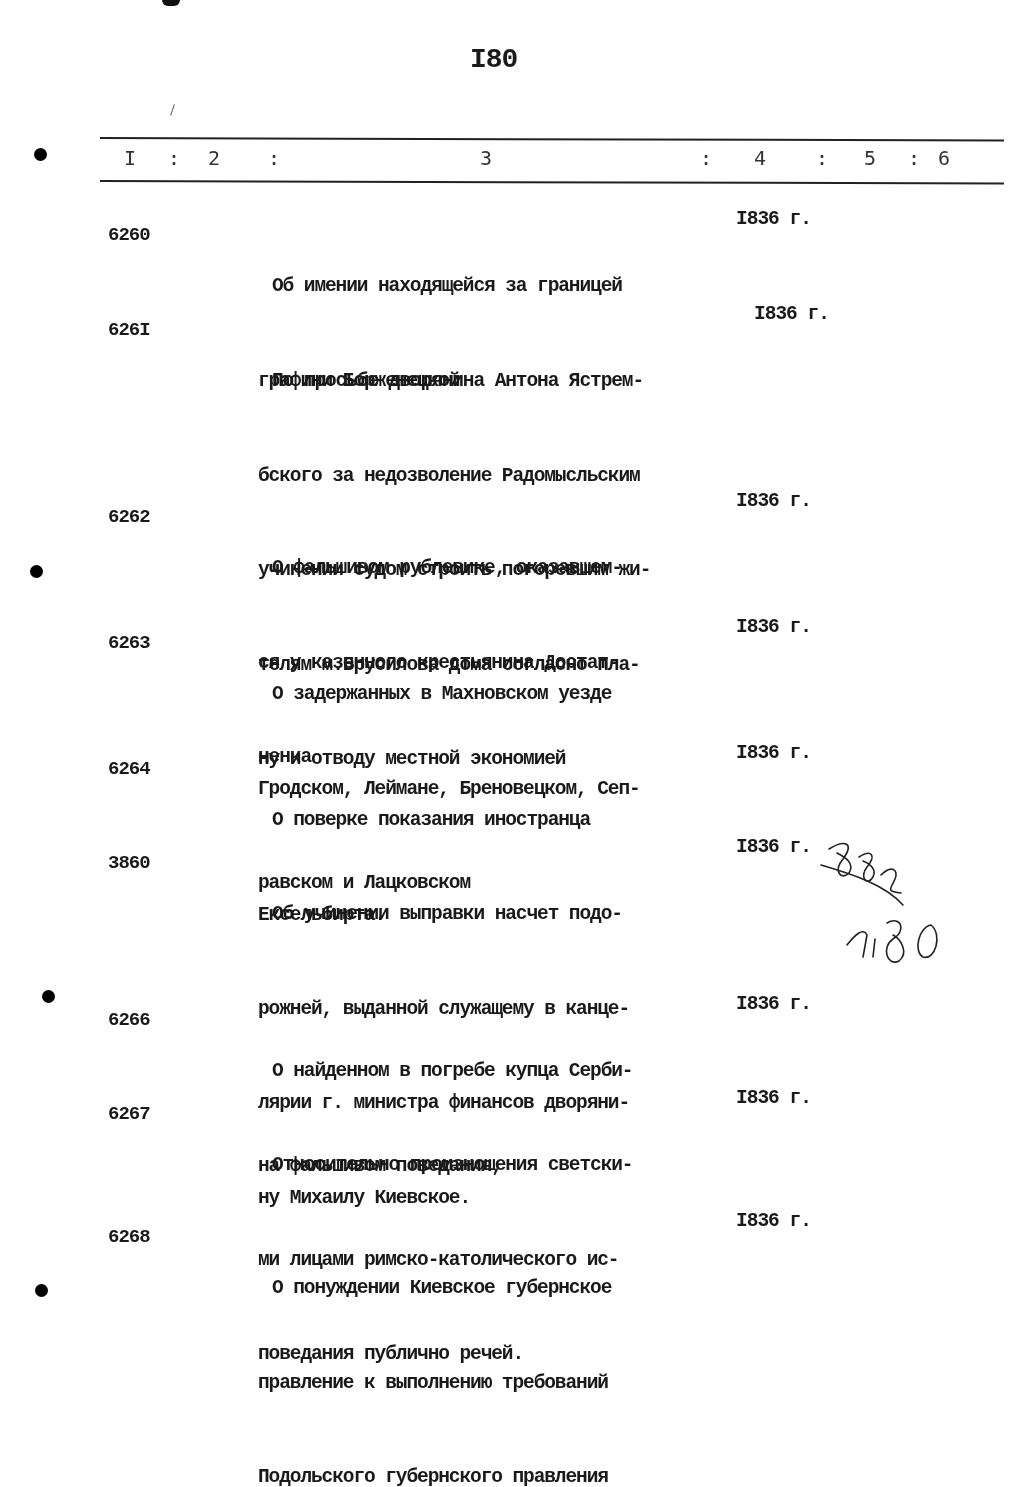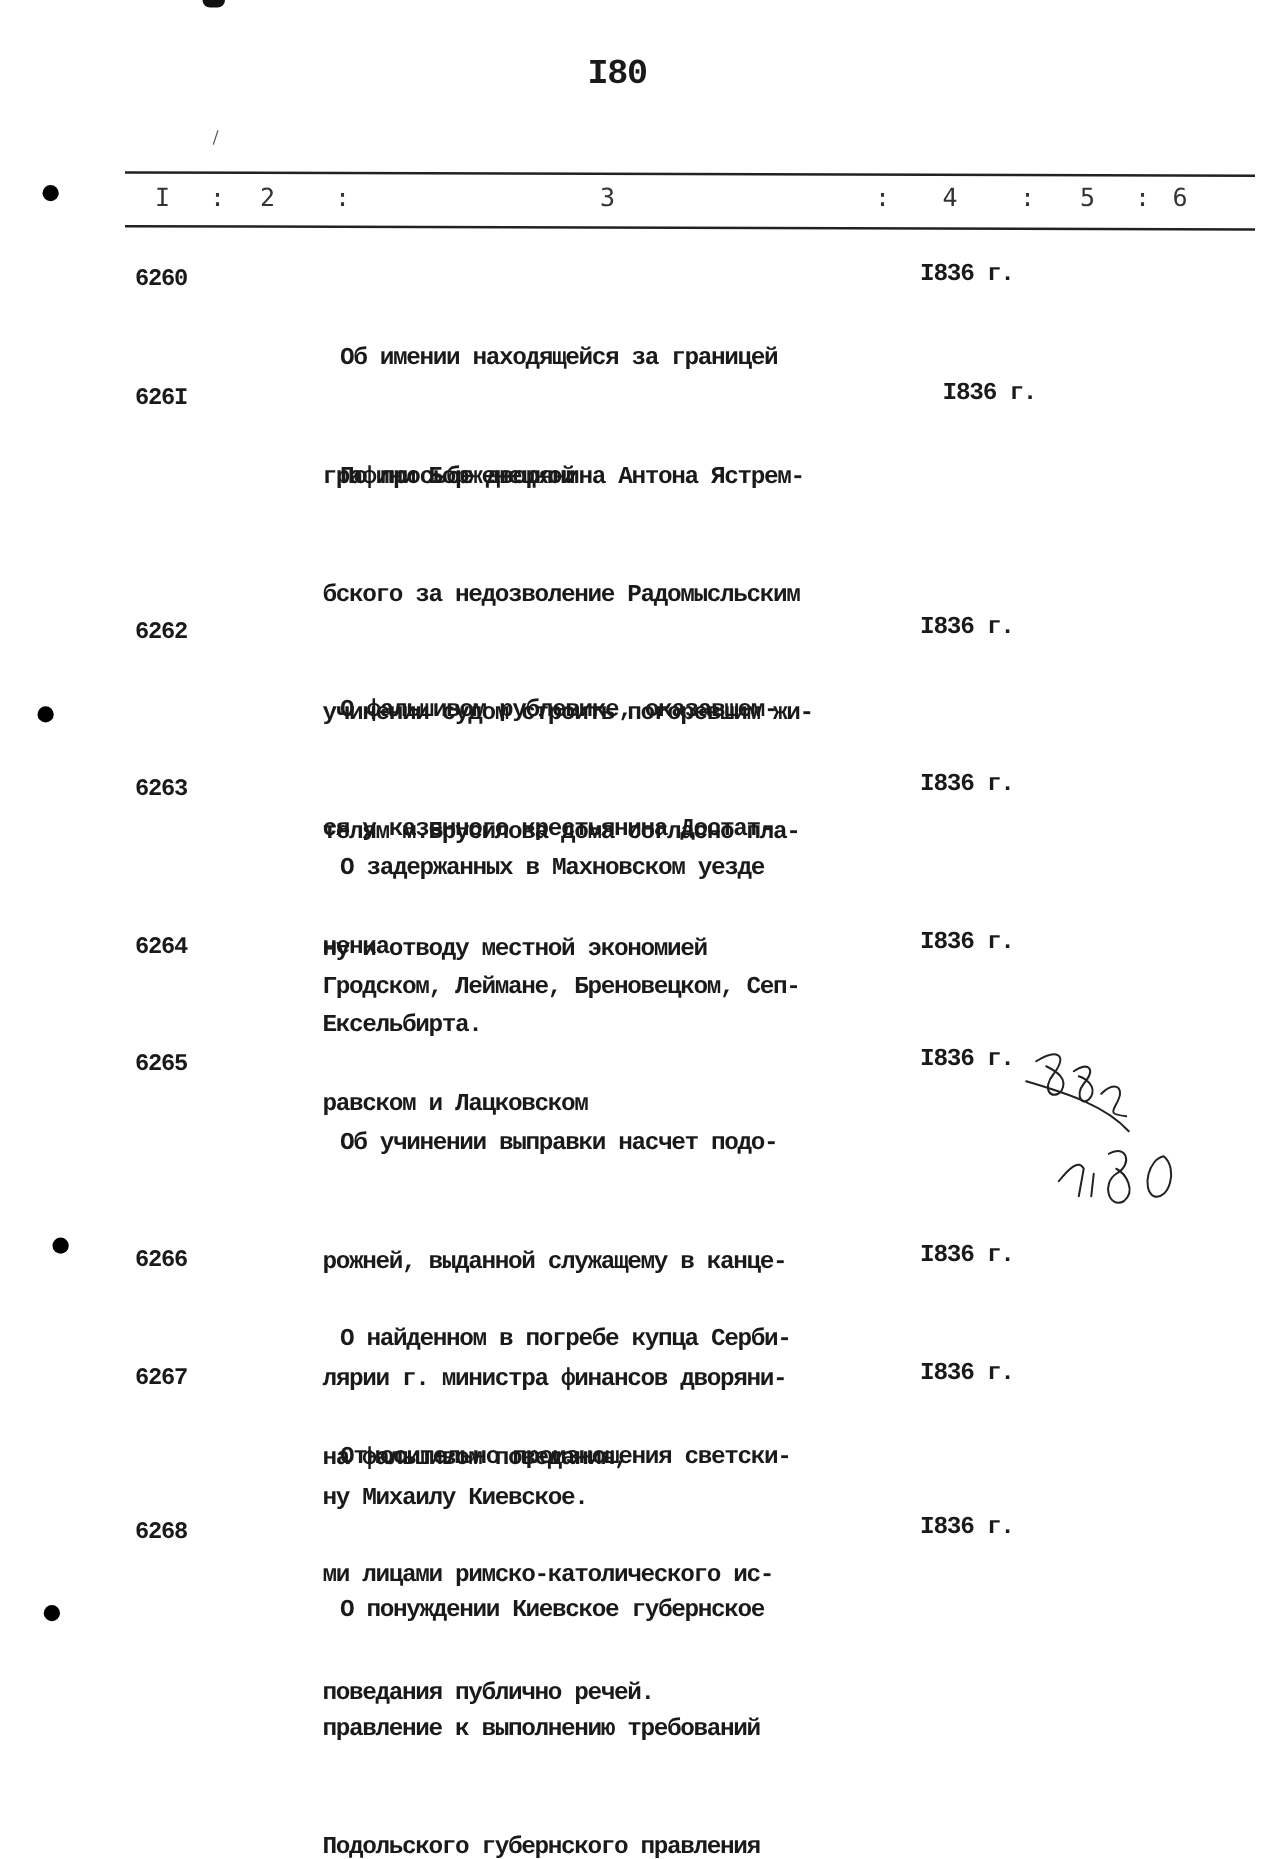--- a/index.html
+++ b/index.html
@@ -47,21 +47,21 @@
       top: 0;
     }
     .entry {
       position: absolute;
       left: 0;
       width: 1024px;
     }
     .entry .num {
       position: absolute;
       left: 108px;
-      top: 4px;
+      top: 16px;
       font-size: 19px;
       font-weight: bold;
       letter-spacing: -1px;
     }
     .entry .desc {
       position: absolute;
       left: 258px;
       top: 0;
       width: 470px;
       font-size: 19.5px;
@@ -181,27 +181,28 @@
     <span class="line first">О задержанных в Махновском уезде</span>
     <span class="line">Гродском, Леймане, Бреновецком, Сеп-</span>
     <span class="line">равском и Лацковском</span>
   </div>
   <div class="date">I836 г.</div>
 </div>
 
 <div class="entry" style="top:742px;">
   <div class="num">6264</div>
   <div class="desc">
+    <span class="line first">О поверке показания иностранца</span>
     <span class="line">Ексельбирта.</span>
   </div>
   <div class="date">I836 г.</div>
 </div>
 
 <div class="entry" style="top:836px;">
-  <div class="num">6265</div>
+  <div class="num">3860</div>
   <div class="desc">
     <span class="line first">Об учинении выправки насчет подо-</span>
     <span class="line">рожней, выданной служащему в канце-</span>
     <span class="line">лярии г. министра финансов дворяни-</span>
     <span class="line">ну Михаилу Киевское.</span>
   </div>
   <div class="date">I836 г.</div>
 </div>
 
 <div class="entry" style="top:993px;">

